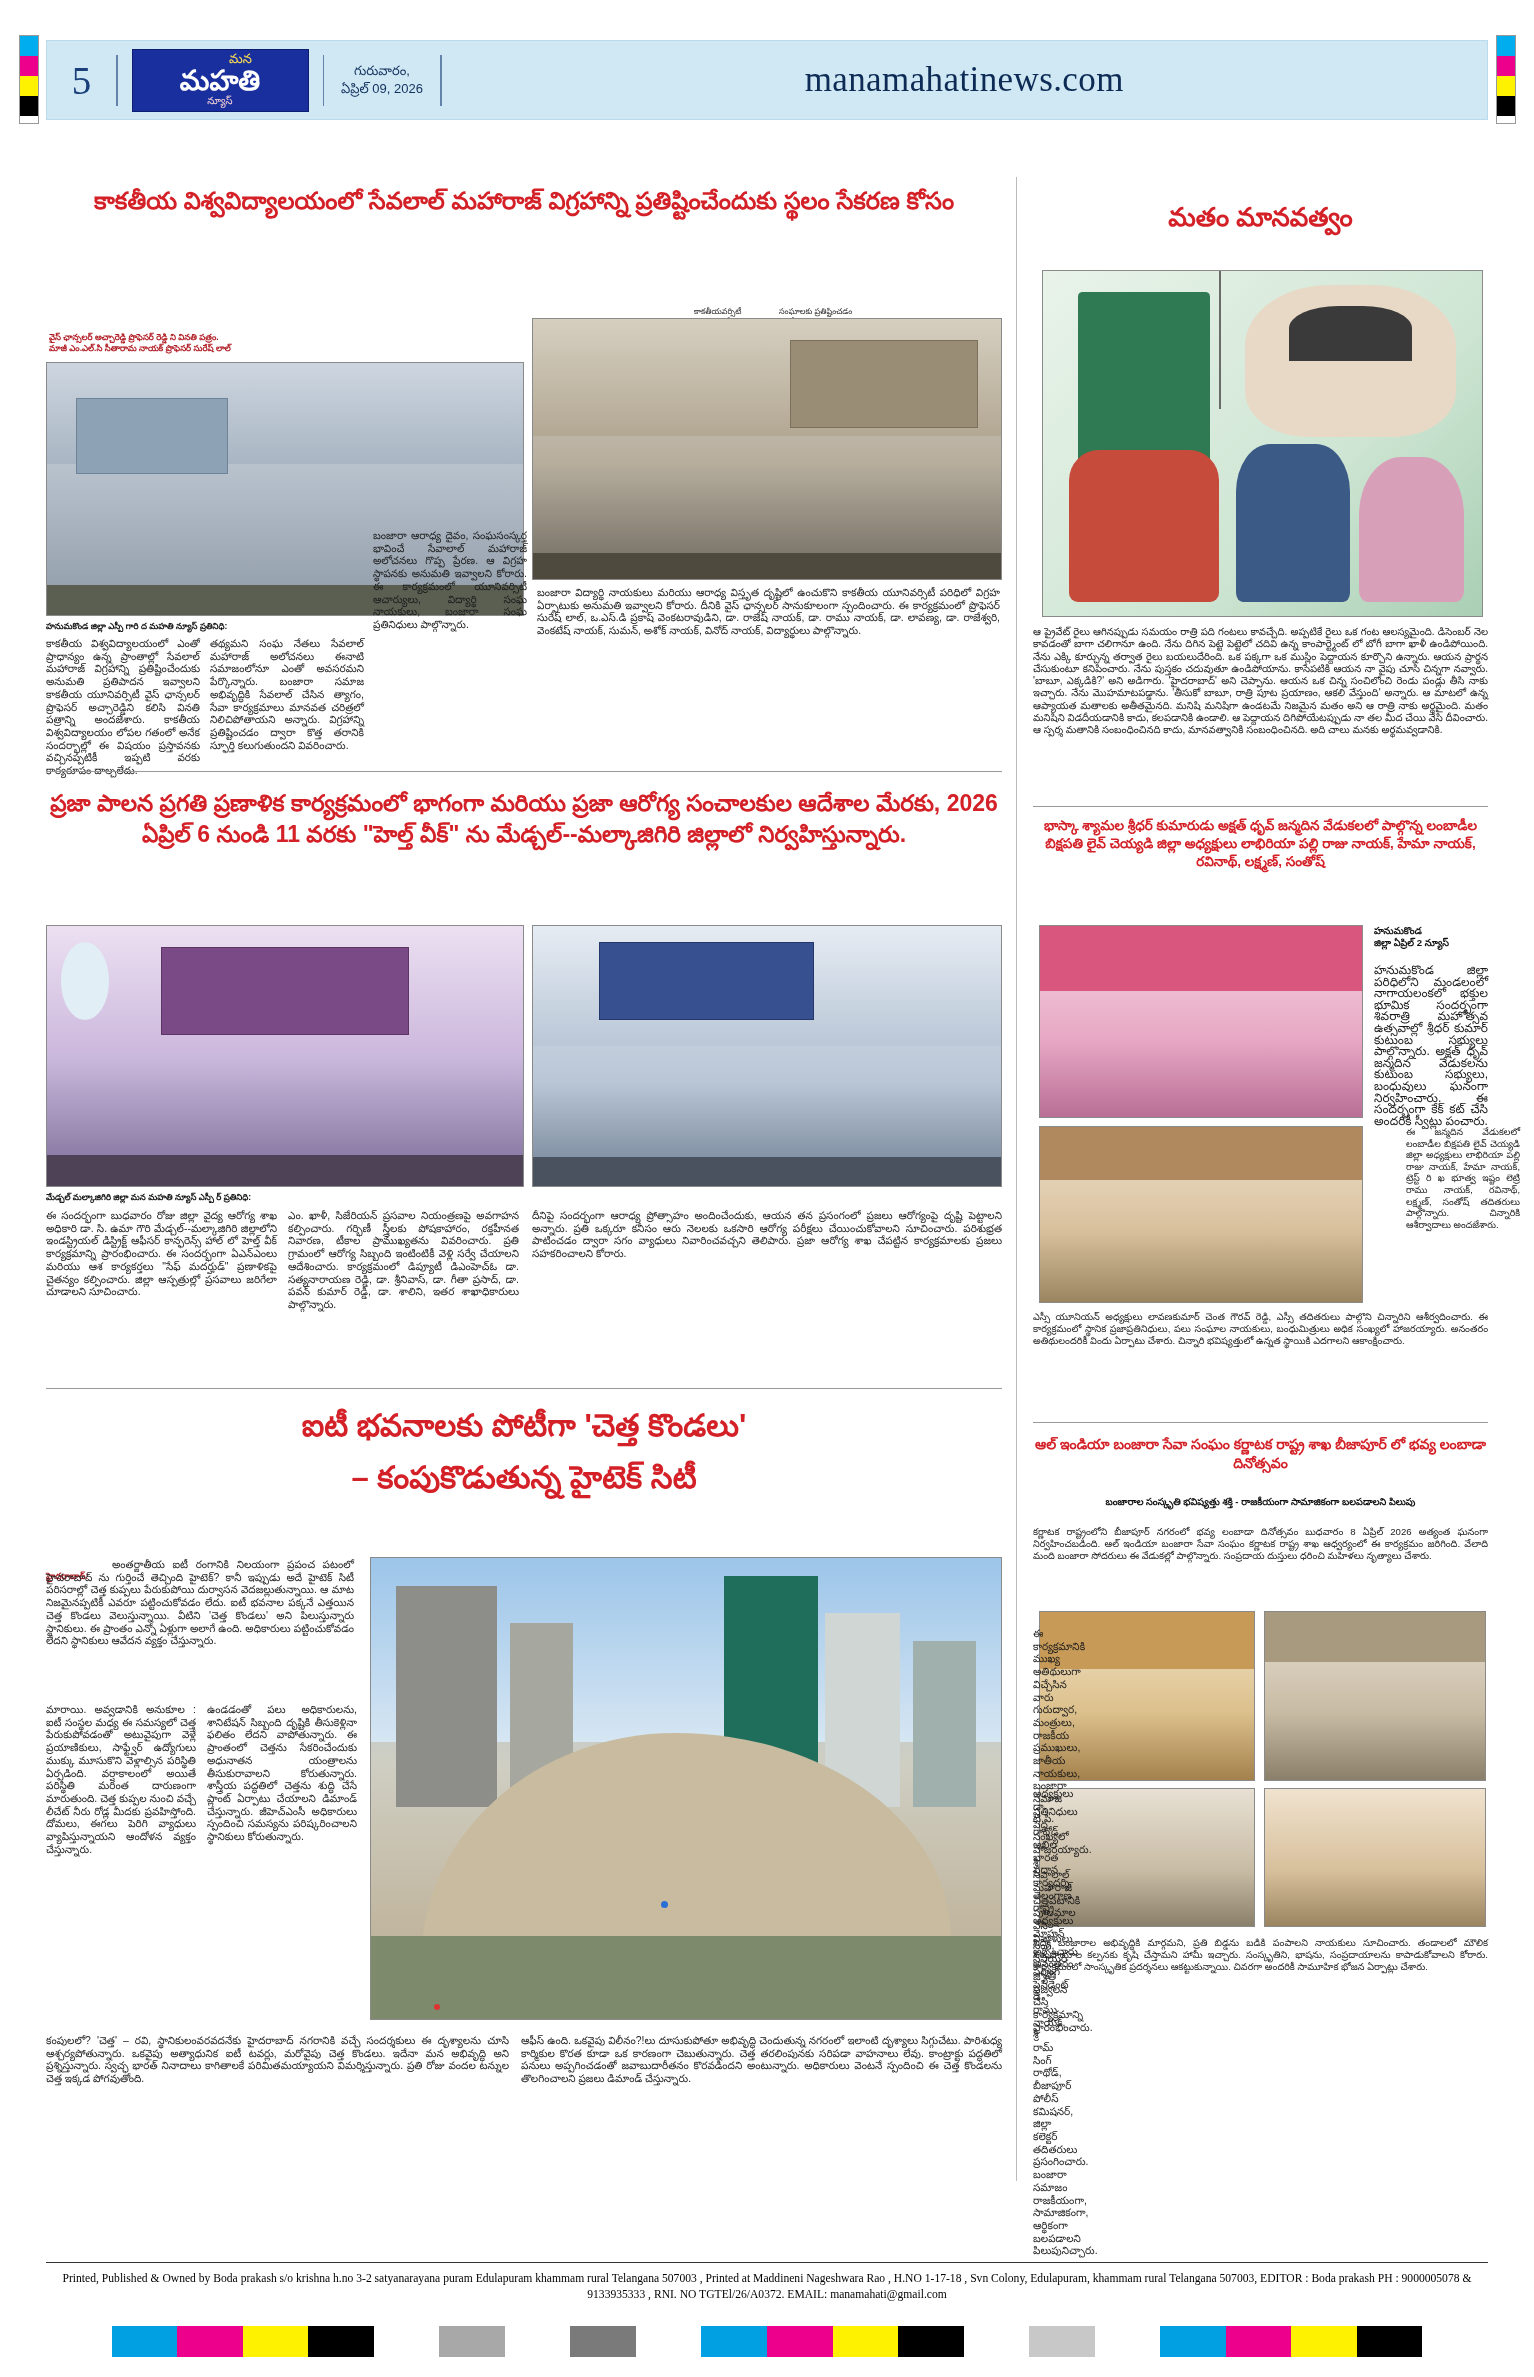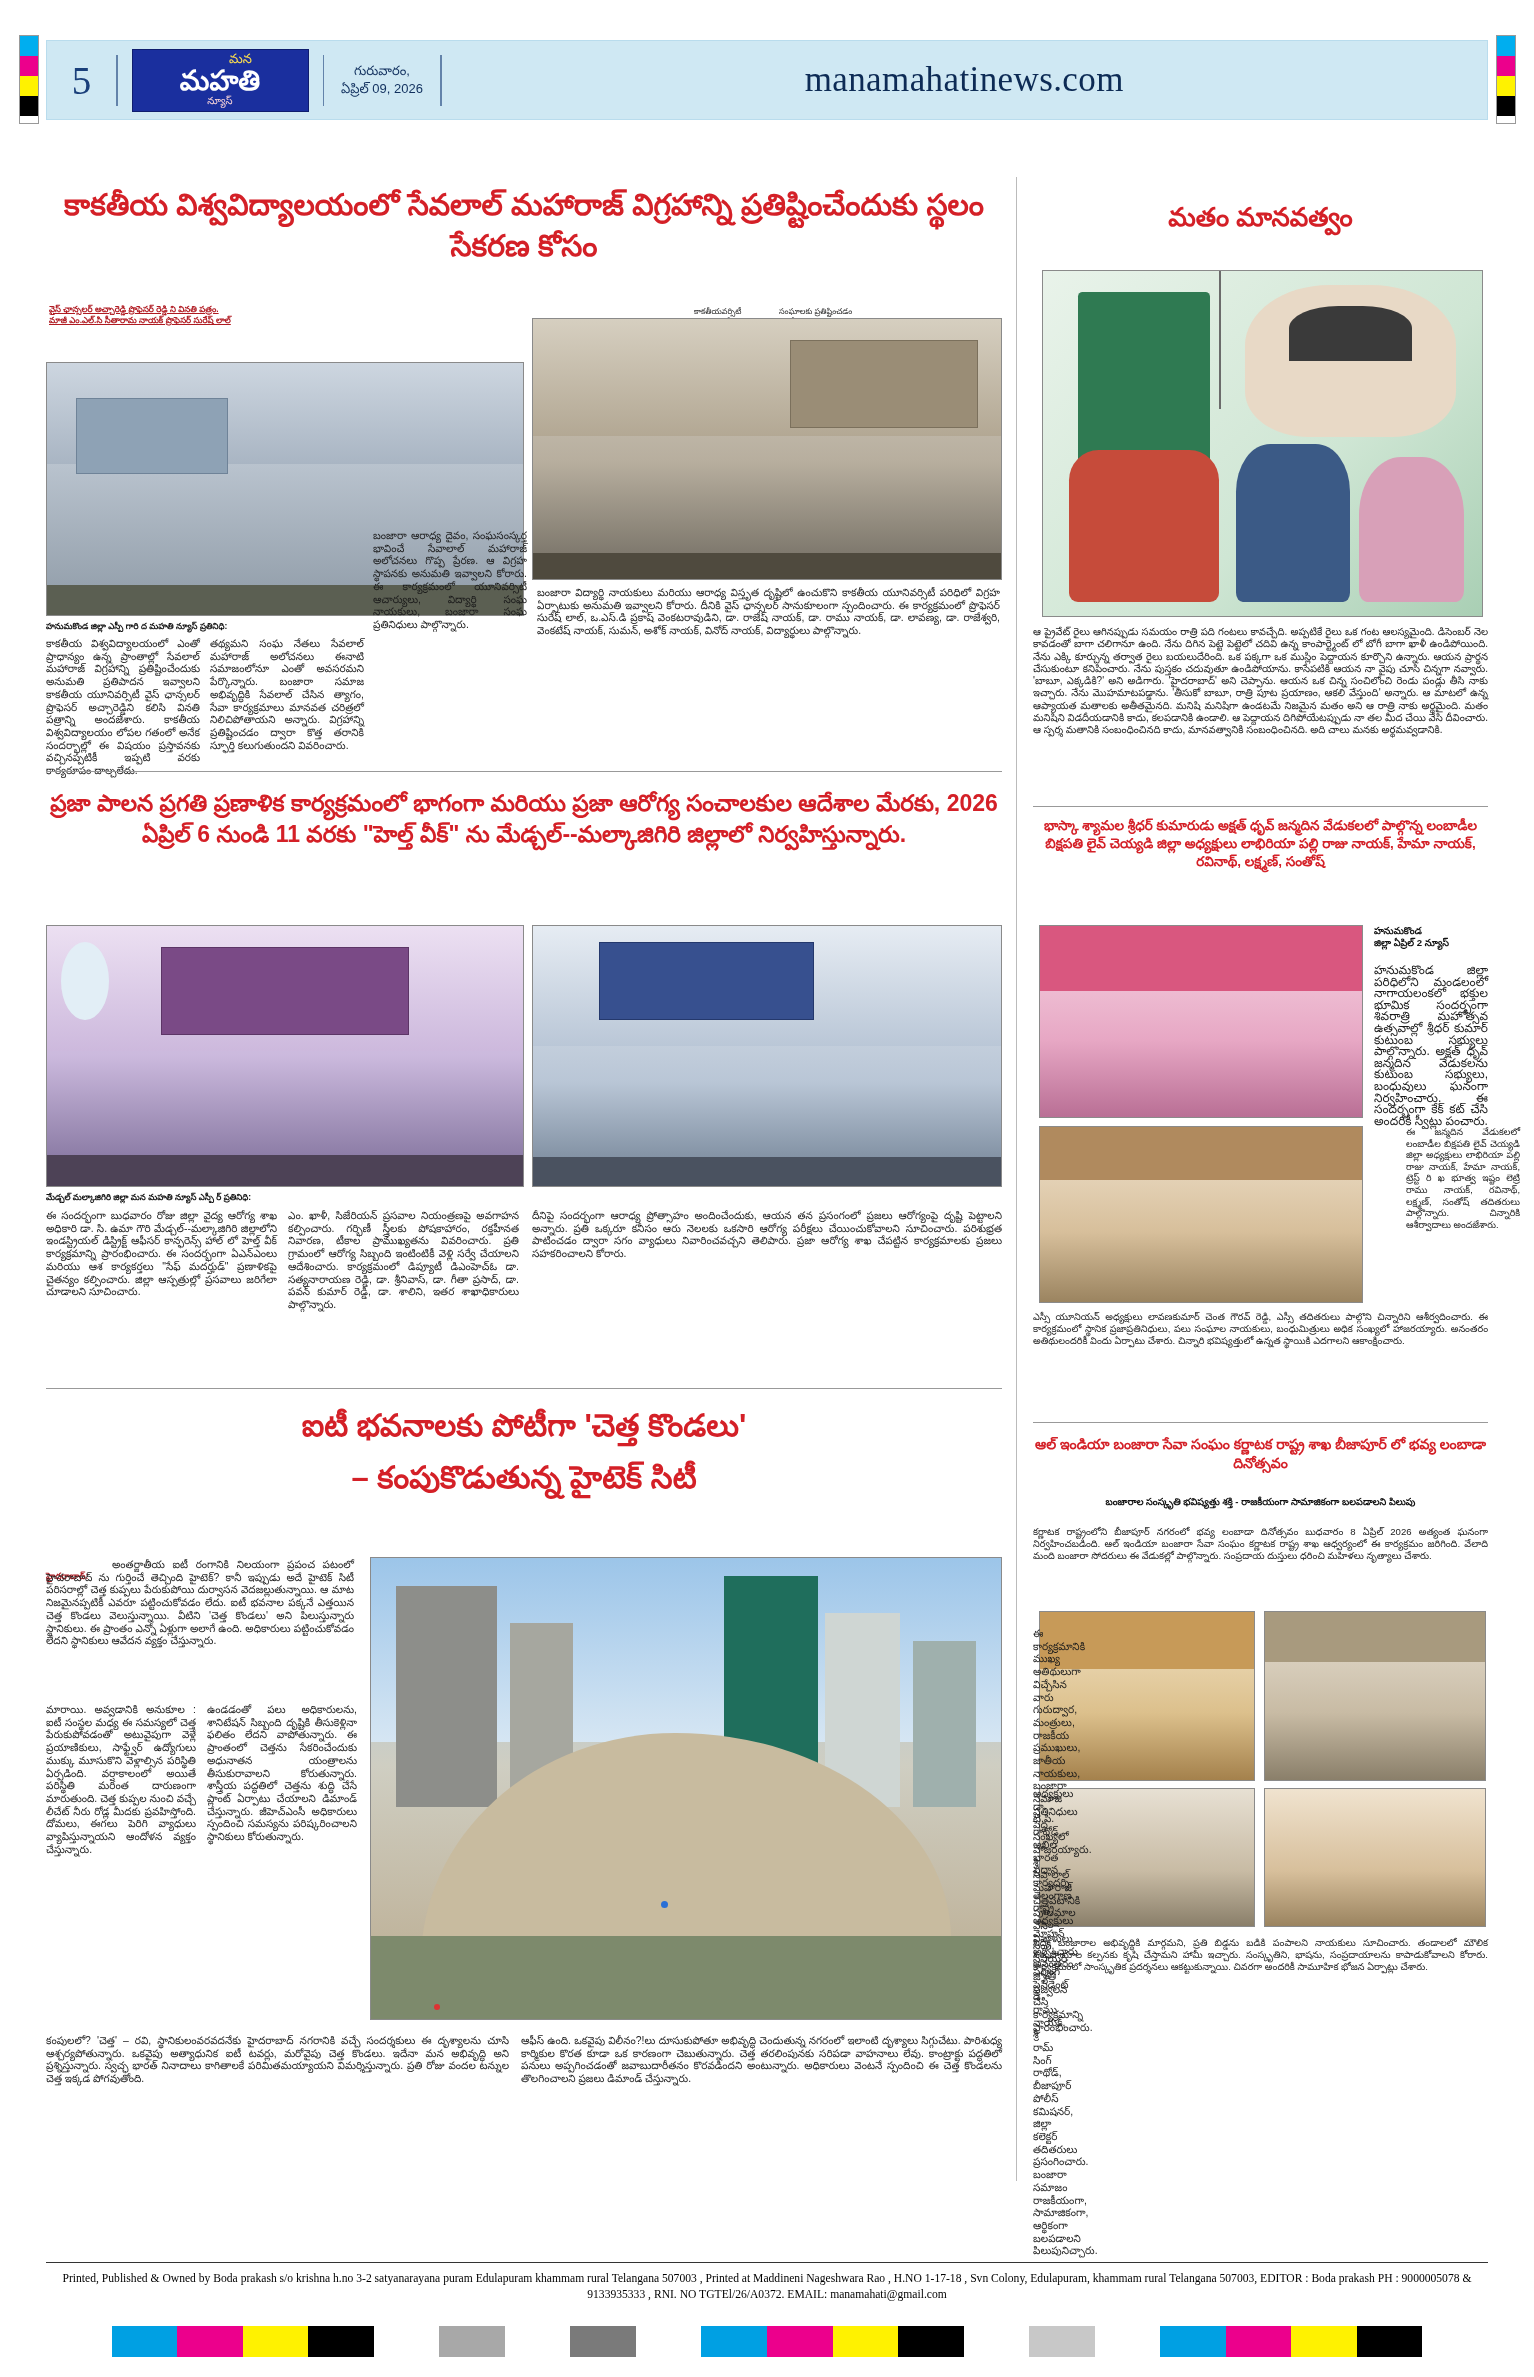--- a/index.html
+++ b/index.html
@@ -146,24 +146,24 @@
       <div>గురువారం,</div>
       <div>ఏప్రిల్ 09,  2026</div>
     </div>
     <div class="vrule"></div>
     <div class="site">manamahatinews.com</div>
   </div>
 
   <div class="vsep" style="left:1016px; top:177px; height:2004px;"></div>
 
   <div style="position:absolute; left:46px; top:185px; width:956px;">
-    <div class="hl-red te" style="font-size:30px;">కాకతీయ విశ్వవిద్యాలయంలో సేవలాల్ మహారాజ్ విగ్రహాన్ని ప్రతిష్టించేందుకు స్థలం సేకరణ కోసం</div>
-  </div>
-
-  <div class="te" style="position:absolute; left:49px; top:304px; width:185px; font-size:8.5px; line-height:10.8px; color:#b01b22; font-weight:bold; white-space:pre-line;text-decoration:underline;">వైస్ ఛాన్సలర్ అచ్చారెడ్డి ప్రొఫెసర్ రెడ్డి ని వినతి పత్రం.
+    <div class="hl-red te" style="font-size:24px;">కాకతీయ విశ్వవిద్యాలయంలో సేవలాల్ మహారాజ్ విగ్రహాన్ని ప్రతిష్టించేందుకు స్థలం సేకరణ కోసం</div>
+  </div>
+
+  <div class="te" style="position:absolute; left:49px; top:332px; width:185px; font-size:8.5px; line-height:10.8px; color:#b01b22; font-weight:bold; white-space:pre-line;">వైస్ ఛాన్సలర్ అచ్చారెడ్డి ప్రొఫెసర్ రెడ్డి ని వినతి పత్రం.
 మాజీ ఎం.ఎల్.సి సీతారామ నాయక్ ప్రొఫెసర్ సురేష్ లాల్</div>
   <div class="te" style="position:absolute; left:694px; top:307px; width:77px; font-size:8px; line-height:10px; color:#222;">కాకతీయవర్సిటీ సంస్థానంలోని విద్యాశాఖలకు అందజేయడం జరిగిందని</div>
   <div class="te" style="position:absolute; left:779px; top:307px; width:77px; font-size:8px; line-height:10px; color:#222;">సంఘాలకు ప్రతిష్టించడం అలోచన అభివృద్ధిగా</div>
 
   <div class="photo ph-room" style="left:46px; top:362px; width:478px; height:254px;">
     <div style="position:absolute;left:0;top:0;right:0;height:40%;background:linear-gradient(#cdd6e0,#a9b5c3)"></div>
     <div style="position:absolute;left:6%;top:14%;width:32%;height:30%;background:#8ea2b5;border:1.5px solid #6f8398"></div>
     <div class="figrow">
         <span></span>
         <span></span>

